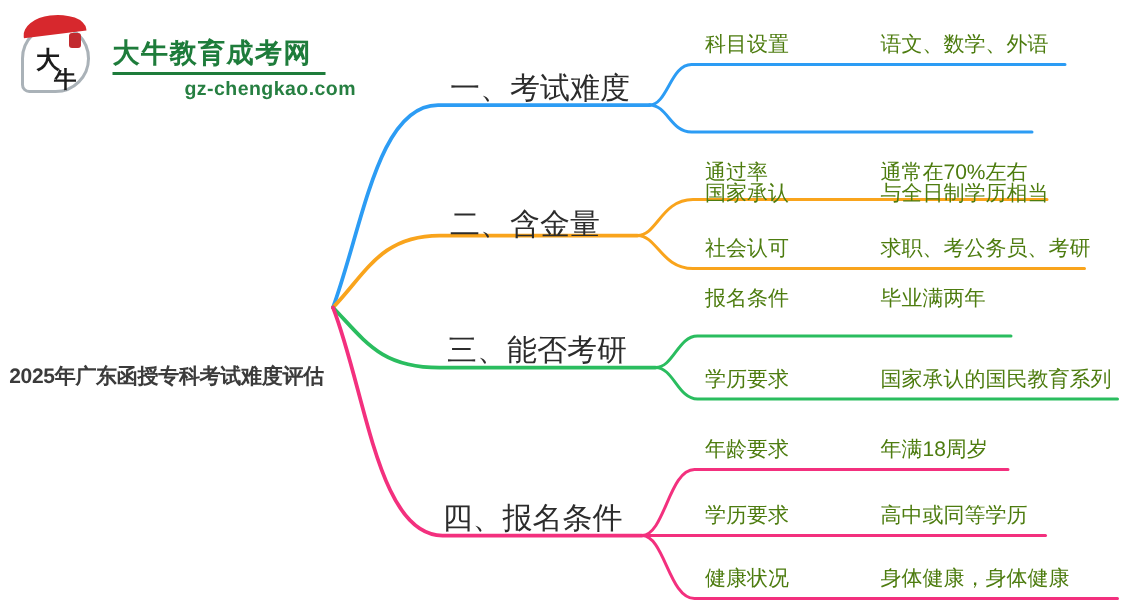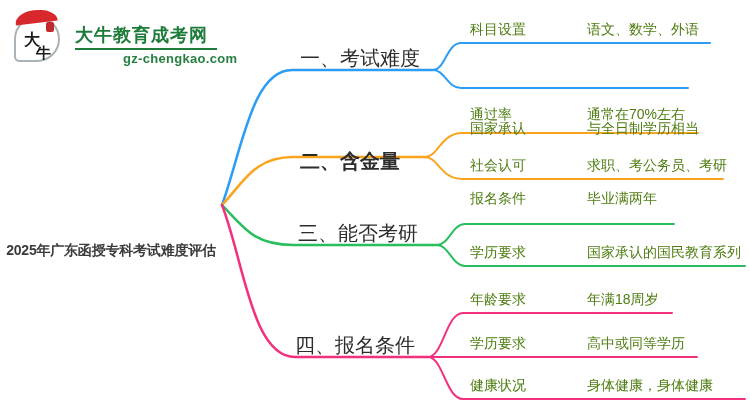--- a/index.html
+++ b/index.html
@@ -41,21 +41,21 @@
     font-size:14px;font-weight:700;color:#3b3b3b;white-space:nowrap;letter-spacing:-0.2px;margin-top:48px;
   }
   .branch-label{
     position:absolute;width:150px;text-align:center;font-size:20px;color:#2c2c2c;
     white-space:nowrap;font-weight:500;
   }
   .leaf-label,.leaf-value{
     position:absolute;font-size:14px;color:#4d7c0f;white-space:nowrap;font-weight:500;
   }
   .b1{left:285px;top:45px;}
-  .b2{left:275px;top:148px;font-weight:bold;}
+  .b2{left:275px;top:136px;}
   .b3{left:283px;top:220px;}
   .b4{left:280px;top:332px;}
   .r1{top:21px;}  .r2{top:66px;margin-top:40px;}  .r3{top:120px;} .r4{top:157px;} .r5{top:190px;}
   .r6{top:244px;} .r7{top:291px;} .r8{top:335px;} .r9{top:377px;}
   .lx{left:470px;} .vx{left:587px;}
 </style>
 </head>
 <body>
 
 <svg class="lines" width="750" height="410" viewBox="0 0 750 410">

